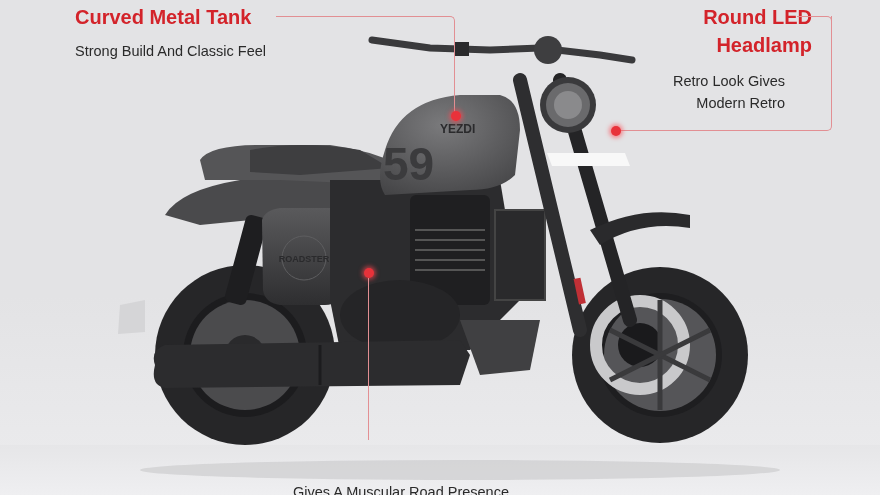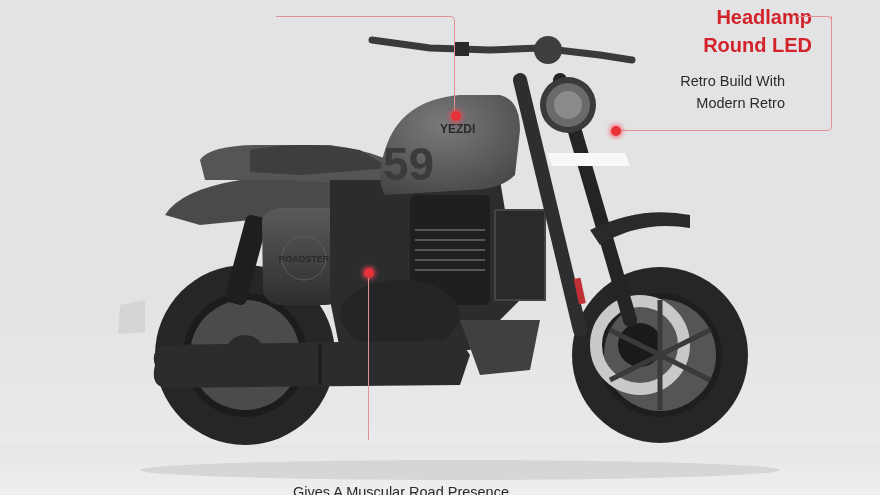--- a/index.html
+++ b/index.html
@@ -98,29 +98,31 @@
 
     <path d="M547 153 L625 153 L630 166 L552 166 Z" fill="#f8f8f8"></path>
 
     <path d="M372 40 L430 48 L490 50 L540 48 L600 55 L632 60" fill="none" stroke="#3a3a3c" stroke-width="7" stroke-linecap="round"></path>
     <rect x="455" y="42" width="14" height="14" fill="#2a2a2c"></rect>
     <ellipse cx="548" cy="50" rx="14" ry="14" fill="#3e3e40"></ellipse>
 
     <path d="M120 305 L145 300 L145 332 L118 334 Z" fill="#d5d5d7"></path>
   </svg>
 
+  <div class="title" style="left:75px;top:3px;">Curved Metal Tank</div>
+  <div class="desc" style="left:75px;top:40px;">Strong Build And Classic Feel</div>
   <div class="line" style="left:276px;top:16px;width:178px;height:100px;border-top-width:1px;border-right-width:1px;border-top-right-radius:5px;"></div>
   <div class="dot" style="left:451px;top:111px;"></div>
 
   <div class="title right" style="right:68px;top:3px;">
+    <div>Round LED</div>
     <div>Headlamp</div>
-    <div>Round LED</div>
   </div>
   <div class="desc right" style="right:95px;top:70px;">
-    <div>Retro Build With</div>
+    <div>Retro Look Gives</div>
     <div>Modern Retro</div>
   </div>
   <div class="line" style="left:620px;top:16px;width:211px;height:114px;border-top-width:0;border-right-width:1px;border-bottom-width:1px;border-bottom-right-radius:5px;"></div>
   <div class="line" style="left:797px;top:16px;width:34px;height:6px;border-top-width:1px;border-right-width:1px;border-top-right-radius:5px;"></div>
   <div class="dot" style="left:611px;top:126px;"></div>
 
   <div class="dot" style="left:364px;top:268px;"></div>
   <div class="line" style="left:368px;top:278px;width:0;height:162px;border-left-width:1px;"></div>
   <div class="desc" style="left:293px;top:481px;">Gives A Muscular Road Presence</div>
 </div>

